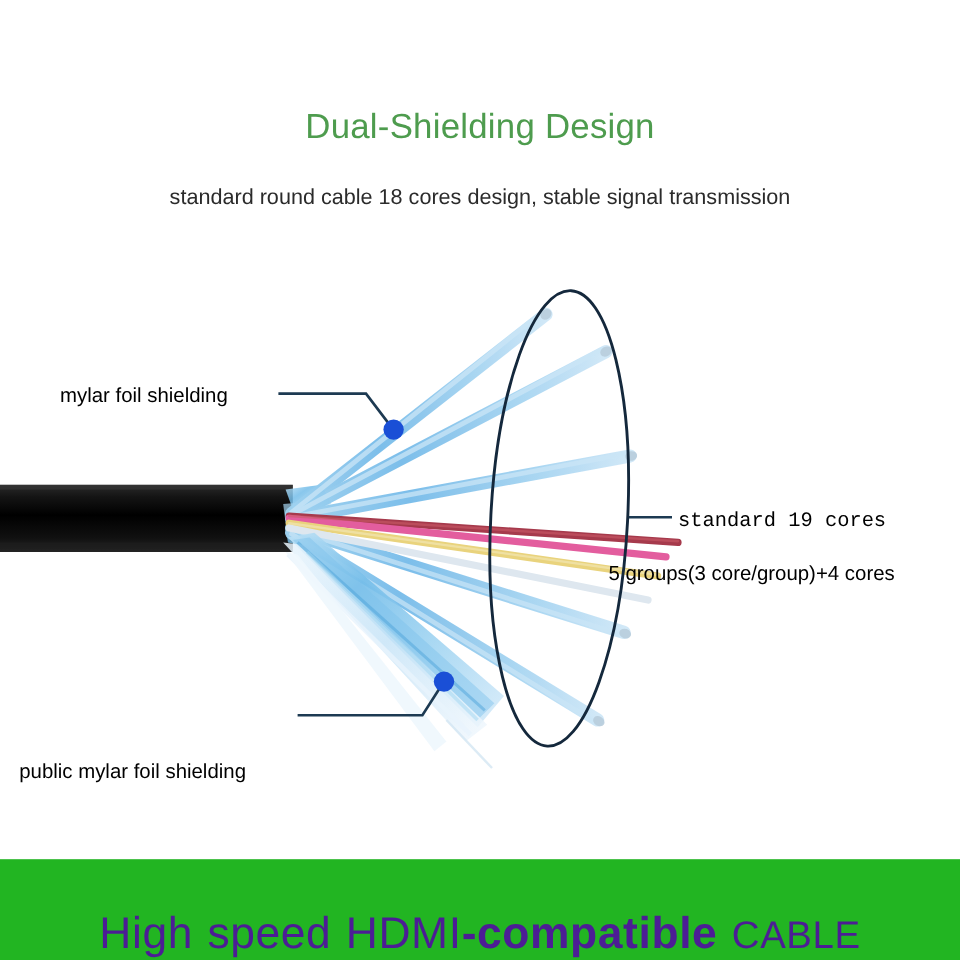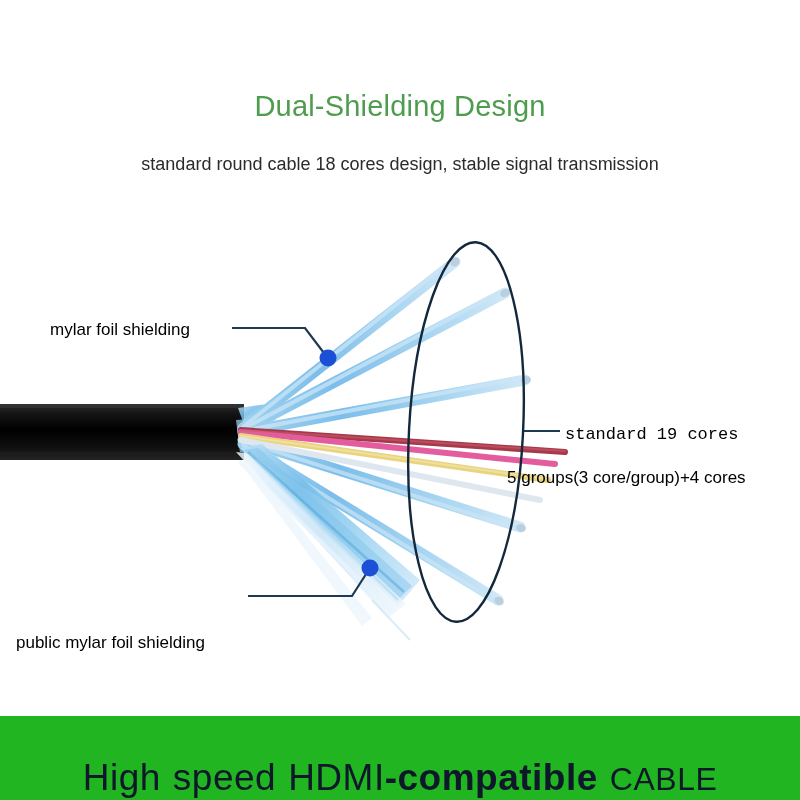--- a/index.html
+++ b/index.html
@@ -74,21 +74,21 @@
     left: 0;
     top: 716px;
     width: 800px;
     height: 84px;
     background: #22b522;
     display: flex;
     align-items: center;
     justify-content: center;
   }
   #banner-text {
-    color: #0f172a;
+    color: #4c1d95;
     font-size: 37px;
     letter-spacing: 0.5px;
     white-space: nowrap;
     margin-top: 40px;
   }
   #banner-text .seg-light { font-weight: 400; }
   #banner-text .seg-bold  { font-weight: 700; }
   #banner-text .seg-small { font-size: 32px; font-weight: 400; }
   .sp { display: inline-block; width: 12px; }
 </style>

